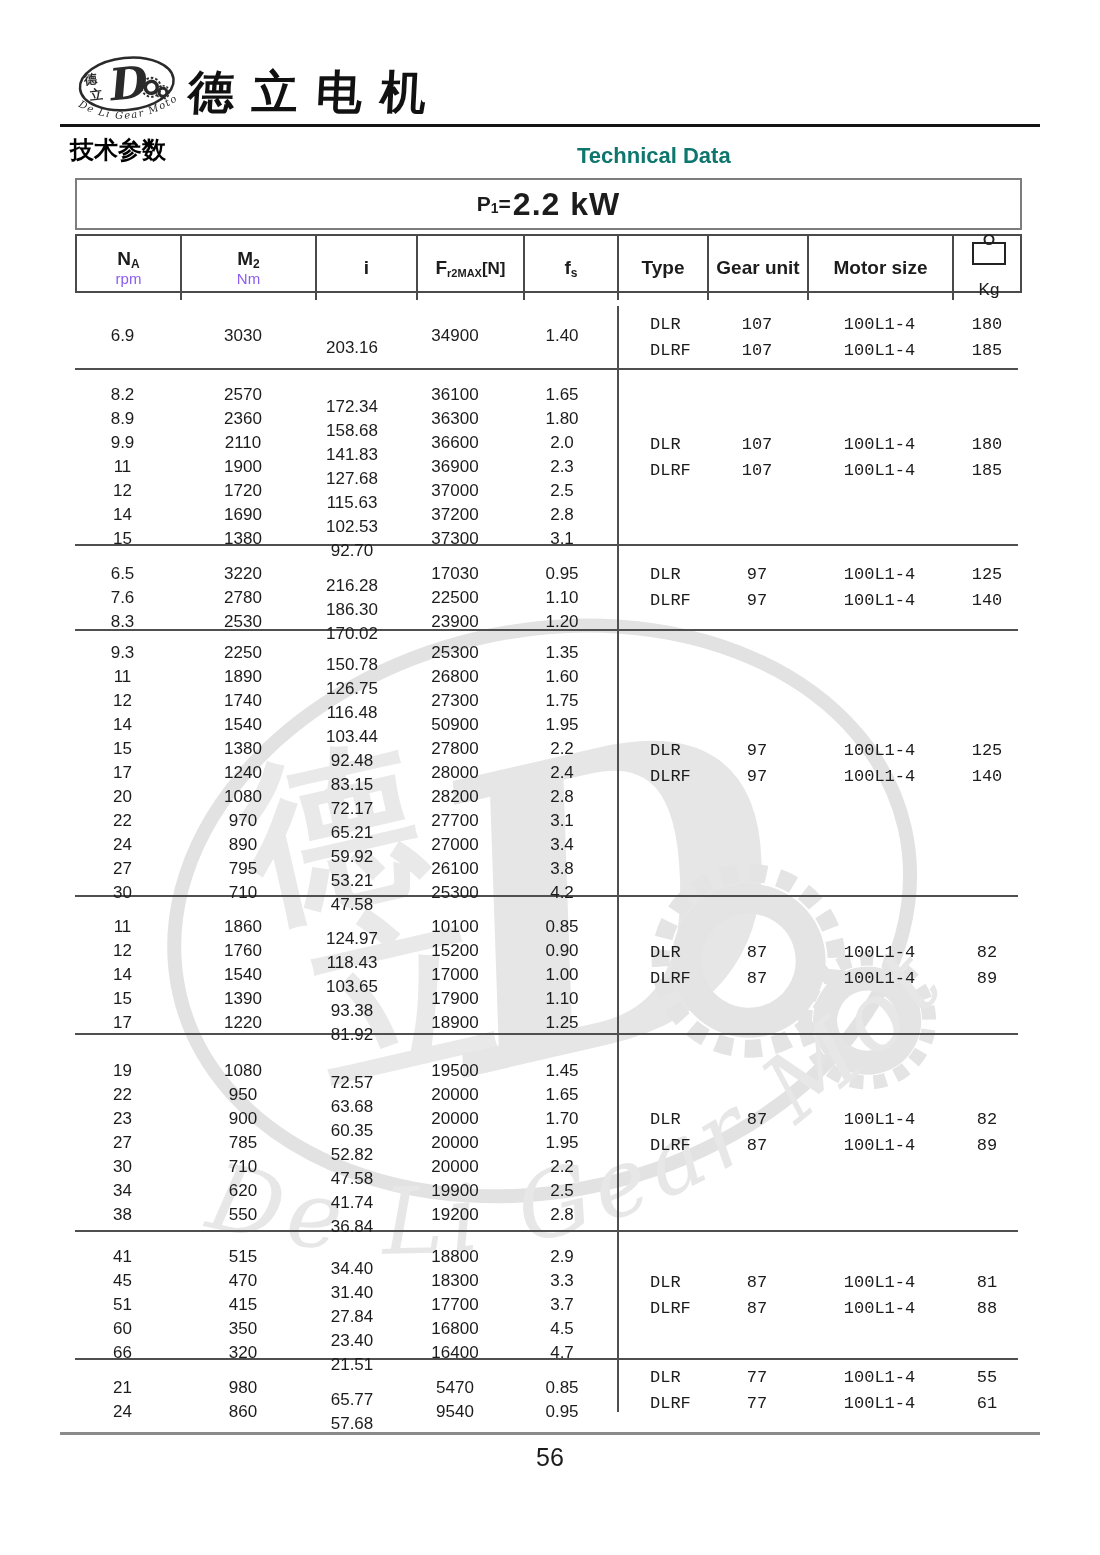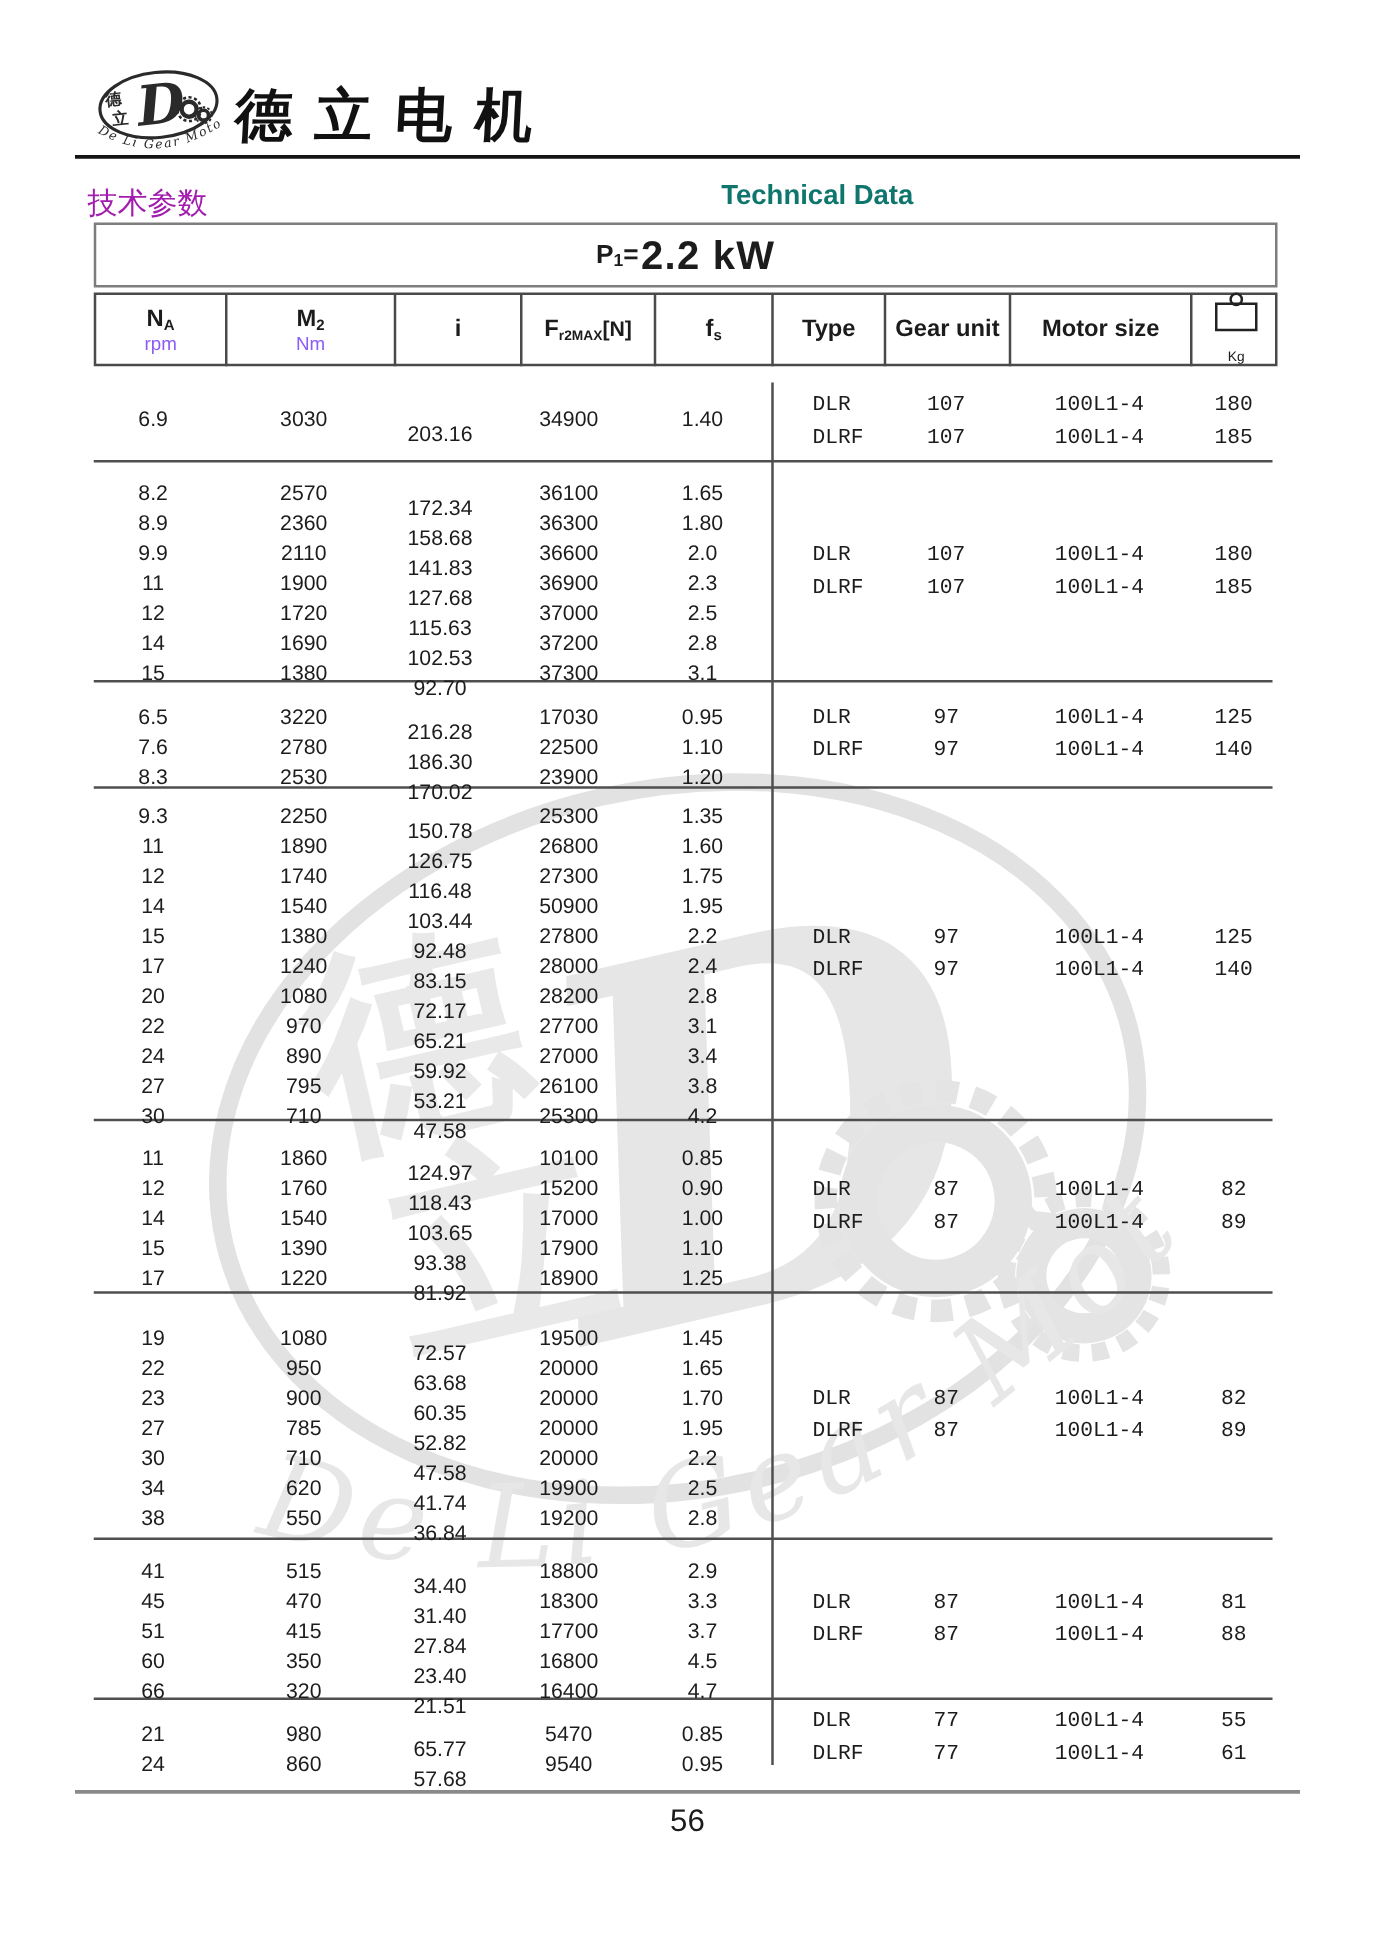--- a/index.html
+++ b/index.html
@@ -11,21 +11,21 @@
   .abs{position:absolute;}
 
   
   #logo{left:70px;top:50px;width:118px;height:88px;}
   #brand-cn{
     left:188px;top:62px;font-family:"DejaVu Serif", serif;
     font-size:46px;font-weight:bold;letter-spacing:18px;color:#111;
     transform:skewX(-3deg);
   }
   #top-rule{left:60px;top:124px;width:980px;height:3px;background:#141414;}
-  #sec-title-cn{left:70px;top:146px;font-size:24px;font-weight:normal;color:#a21caf;}
+  #sec-title-cn{left:70px;top:134px;font-size:24px;font-weight:bold;color:#000000;}
   #sec-title-en{left:577px;top:143px;font-size:22px;font-weight:bold;color:#0f766e;}
 
   
   #title-box{
     left:75px;top:178px;width:943px;height:48px;border:2px solid #7d7d7d;
     display:flex;align-items:center;justify-content:center;background:transparent;
   }
   #title-box .p{font-size:21px;font-weight:bold;}
   #title-box .p-sub{font-size:14px;font-weight:bold;position:relative;top:4px;}
   #title-box .p-val{font-size:32px;font-weight:bold;letter-spacing:1px;margin-left:2px;}
@@ -41,21 +41,21 @@
     align-items:center;justify-content:center;line-height:1.15;
   }
   .hcell:last-child{border-right:none;}
   .h-main{font-size:19px;font-weight:bold;}
   .h-sub{font-size:12px;font-weight:bold;position:relative;top:3px;}
   .h-unit{font-size:15px;color:#8b5cf6;}
   .fr-sub{font-size:11px;font-weight:bold;position:relative;top:3px;letter-spacing:0px;}
   .kg-rect{width:30px;height:19px;border:2px solid #222;margin-top:6px;position:relative;}
   .kg-ball{width:7px;height:7px;border:2px solid #222;border-radius:50%;
     position:absolute;top:-10px;left:50%;transform:translateX(-50%);}
-  .kg-label{font-size:11px;margin-top:15px;}
+  .kg-label{font-size:17px;margin-top:15px;}
 
   
   #table-body{left:75px;top:306px;width:943px;z-index:1;}
   .section{position:relative;border-bottom:2px solid #4f4f4f;}
   .section:last-child{border-bottom:none;}
   .section:nth-child(1){height:62px;}
   .section:nth-child(2){height:174px;}
   .section:nth-child(3){height:83px;}
   .section:nth-child(4){height:264px;}
   .section:nth-child(5){height:136px;}

